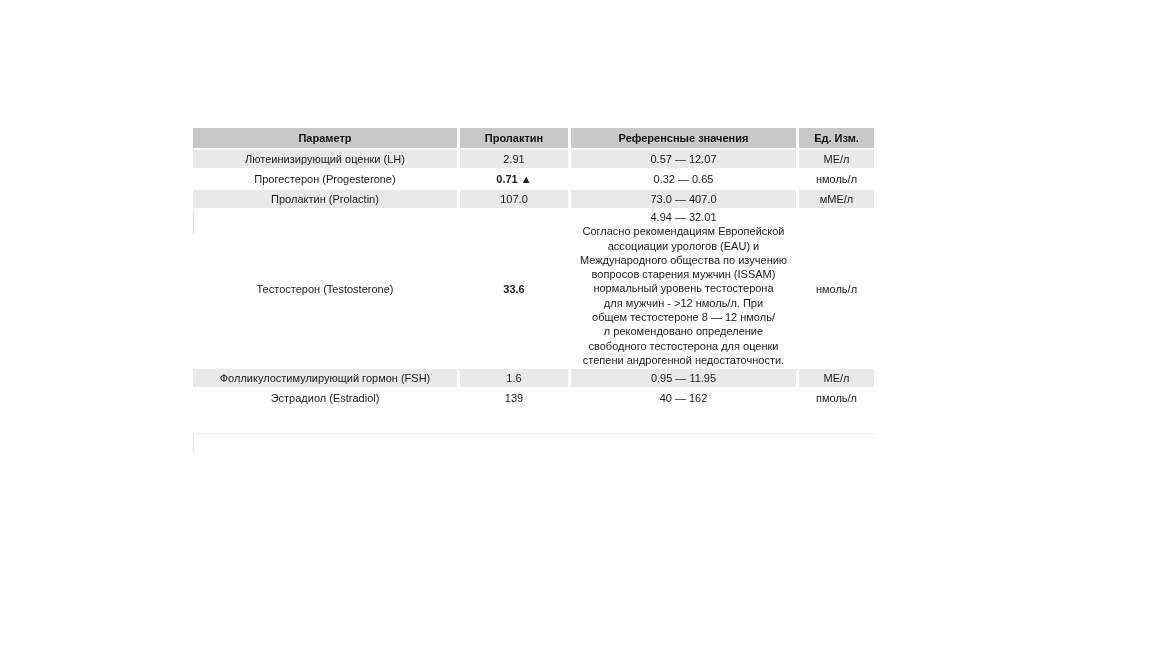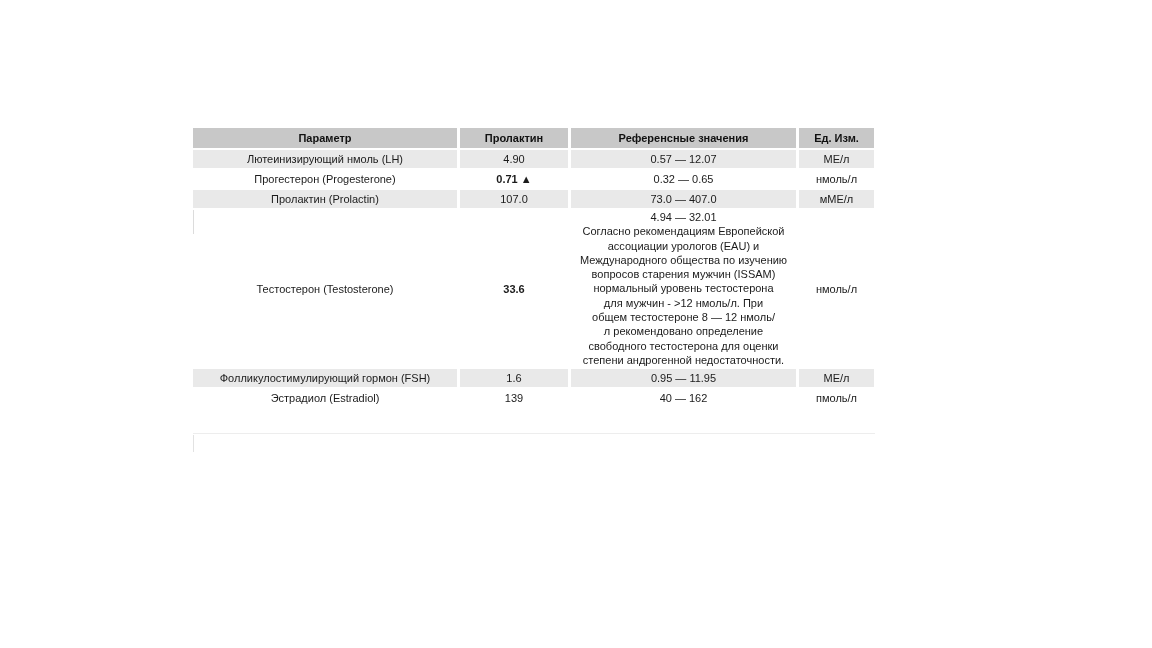--- a/index.html
+++ b/index.html
@@ -80,22 +80,22 @@
     <thead>
       <tr>
         <th>Параметр</th>
         <th>Пролактин</th>
         <th>Референсные значения</th>
         <th>Ед. Изм.</th>
       </tr>
     </thead>
     <tbody>
       <tr class="shaded">
-        <td class="param">Лютеинизирующий нмоль (LH)</td>
-        <td>4.90</td>
+        <td class="param">Лютеинизирующий оценки (LH)</td>
+        <td>2.91</td>
         <td>0.57 — 12.07</td>
         <td>МЕ/л</td>
       </tr>
       <tr>
         <td class="param">Прогестерон (Progesterone)</td>
         <td class="bold">0.71 ▲</td>
         <td>0.32 — 0.65</td>
         <td>нмоль/л</td>
       </tr>
       <tr class="shaded">

